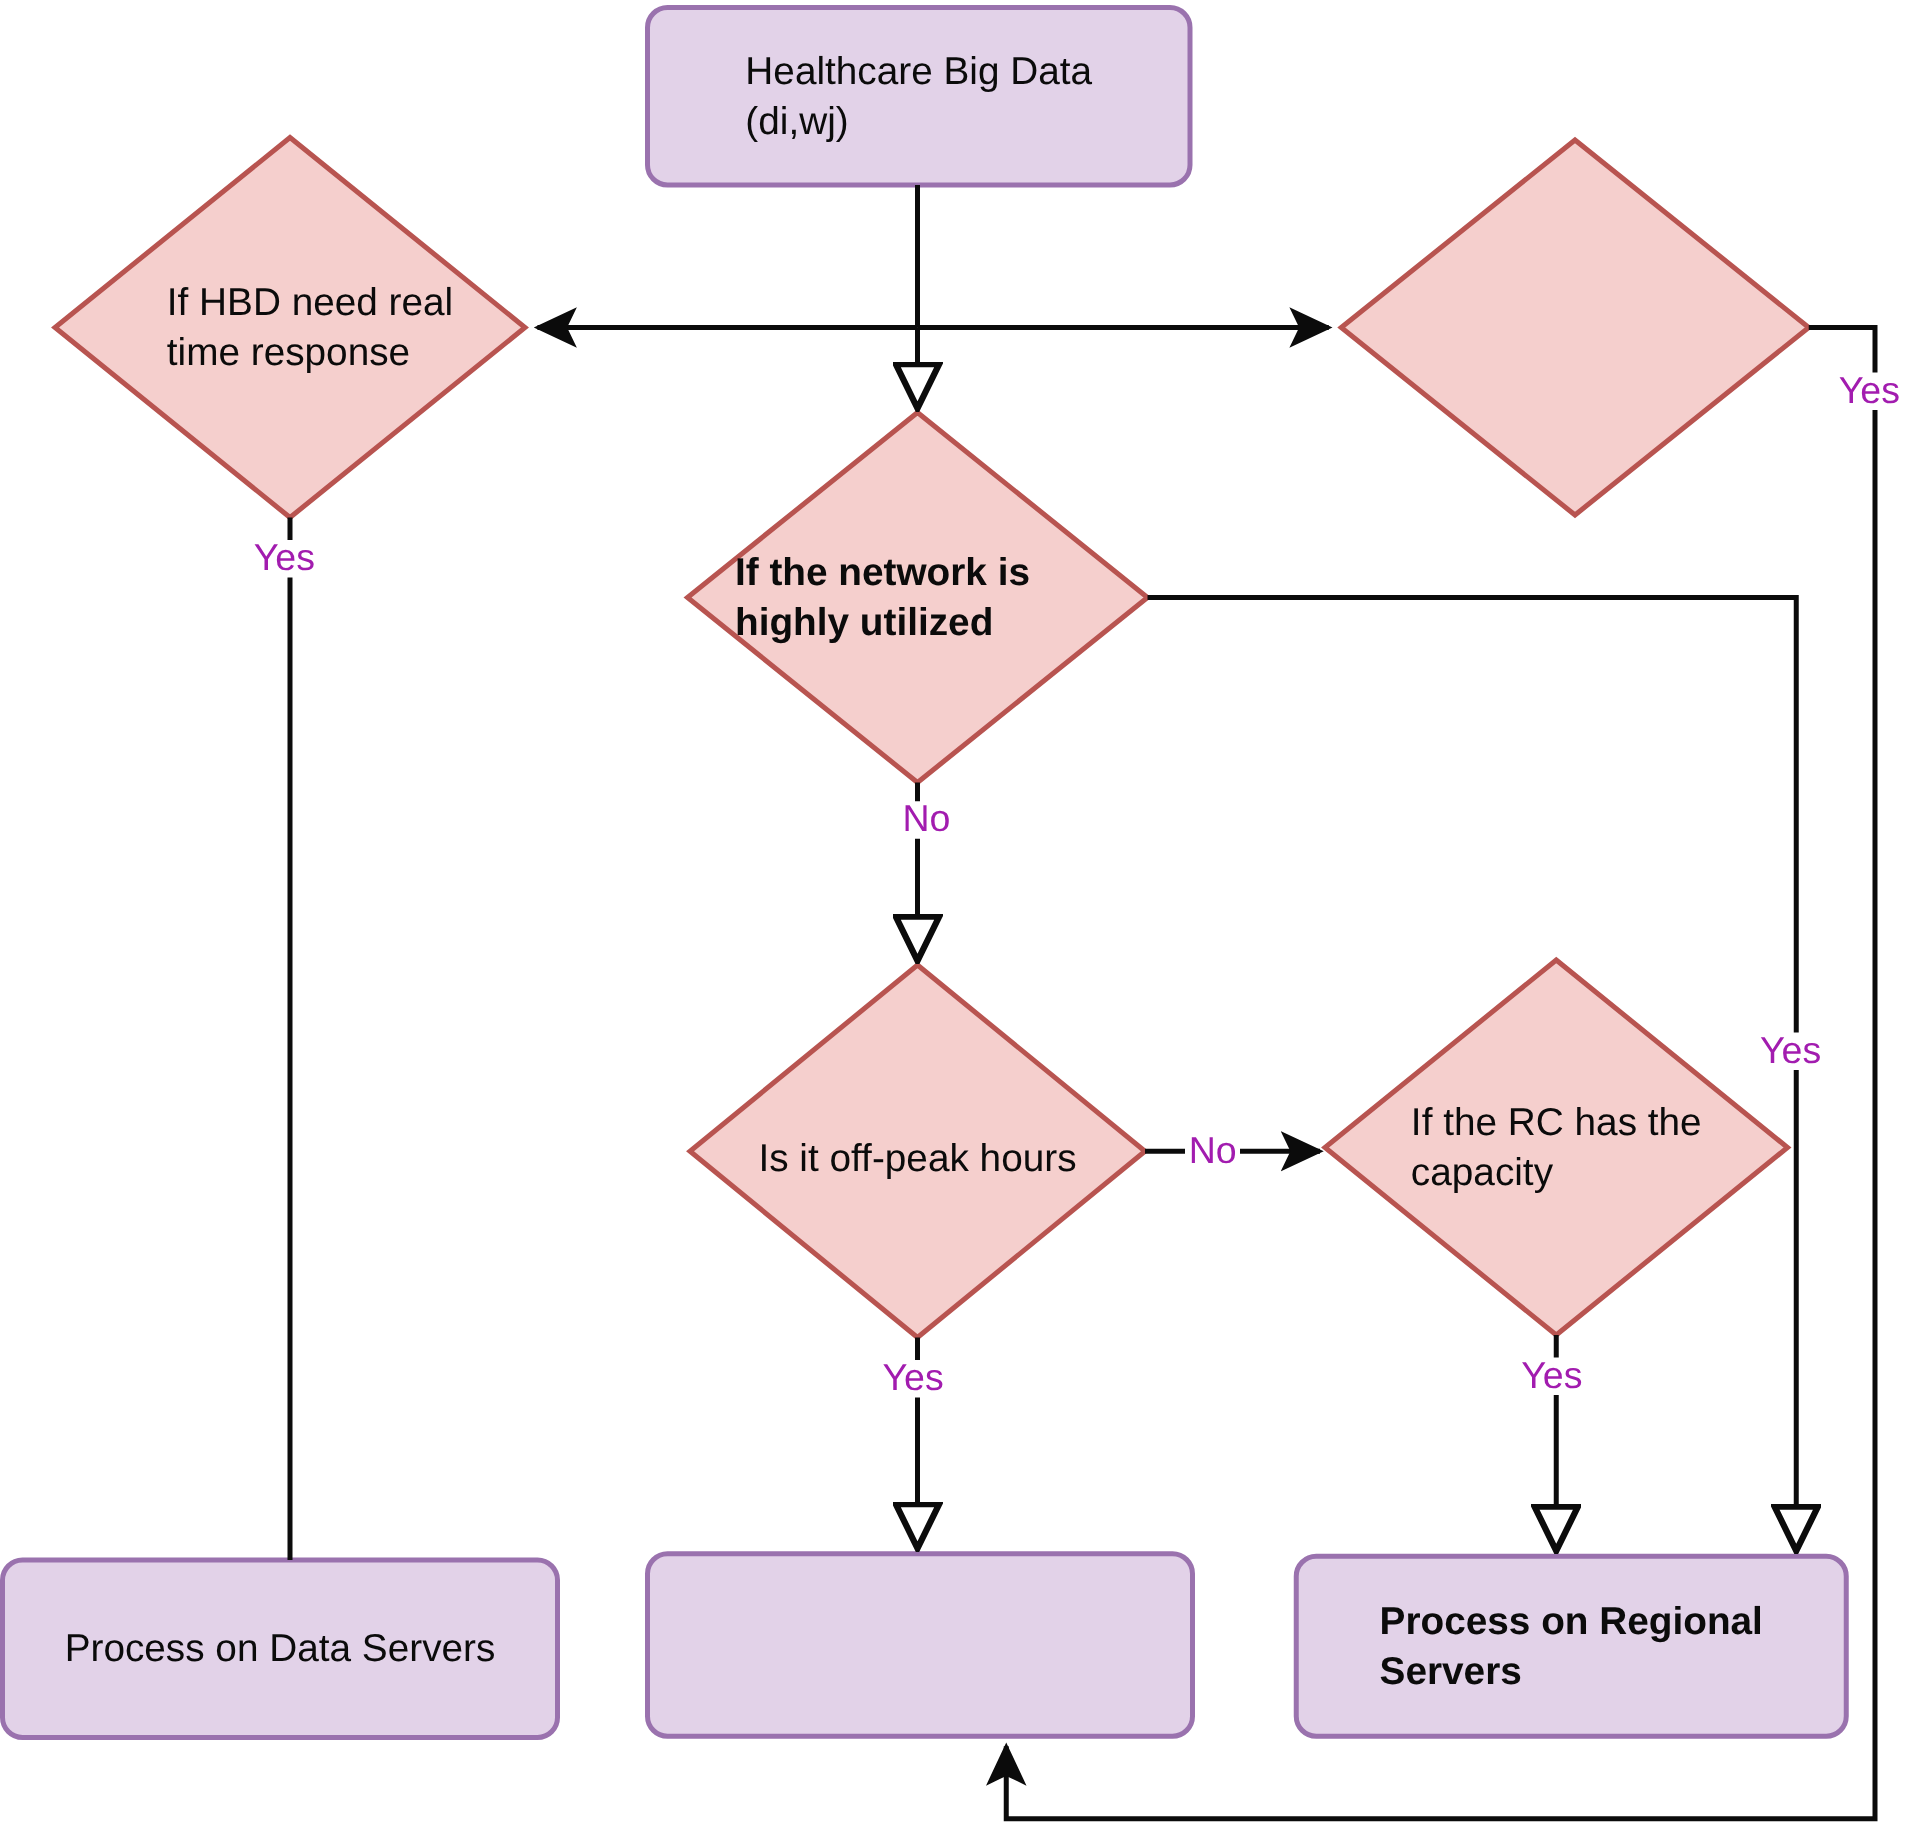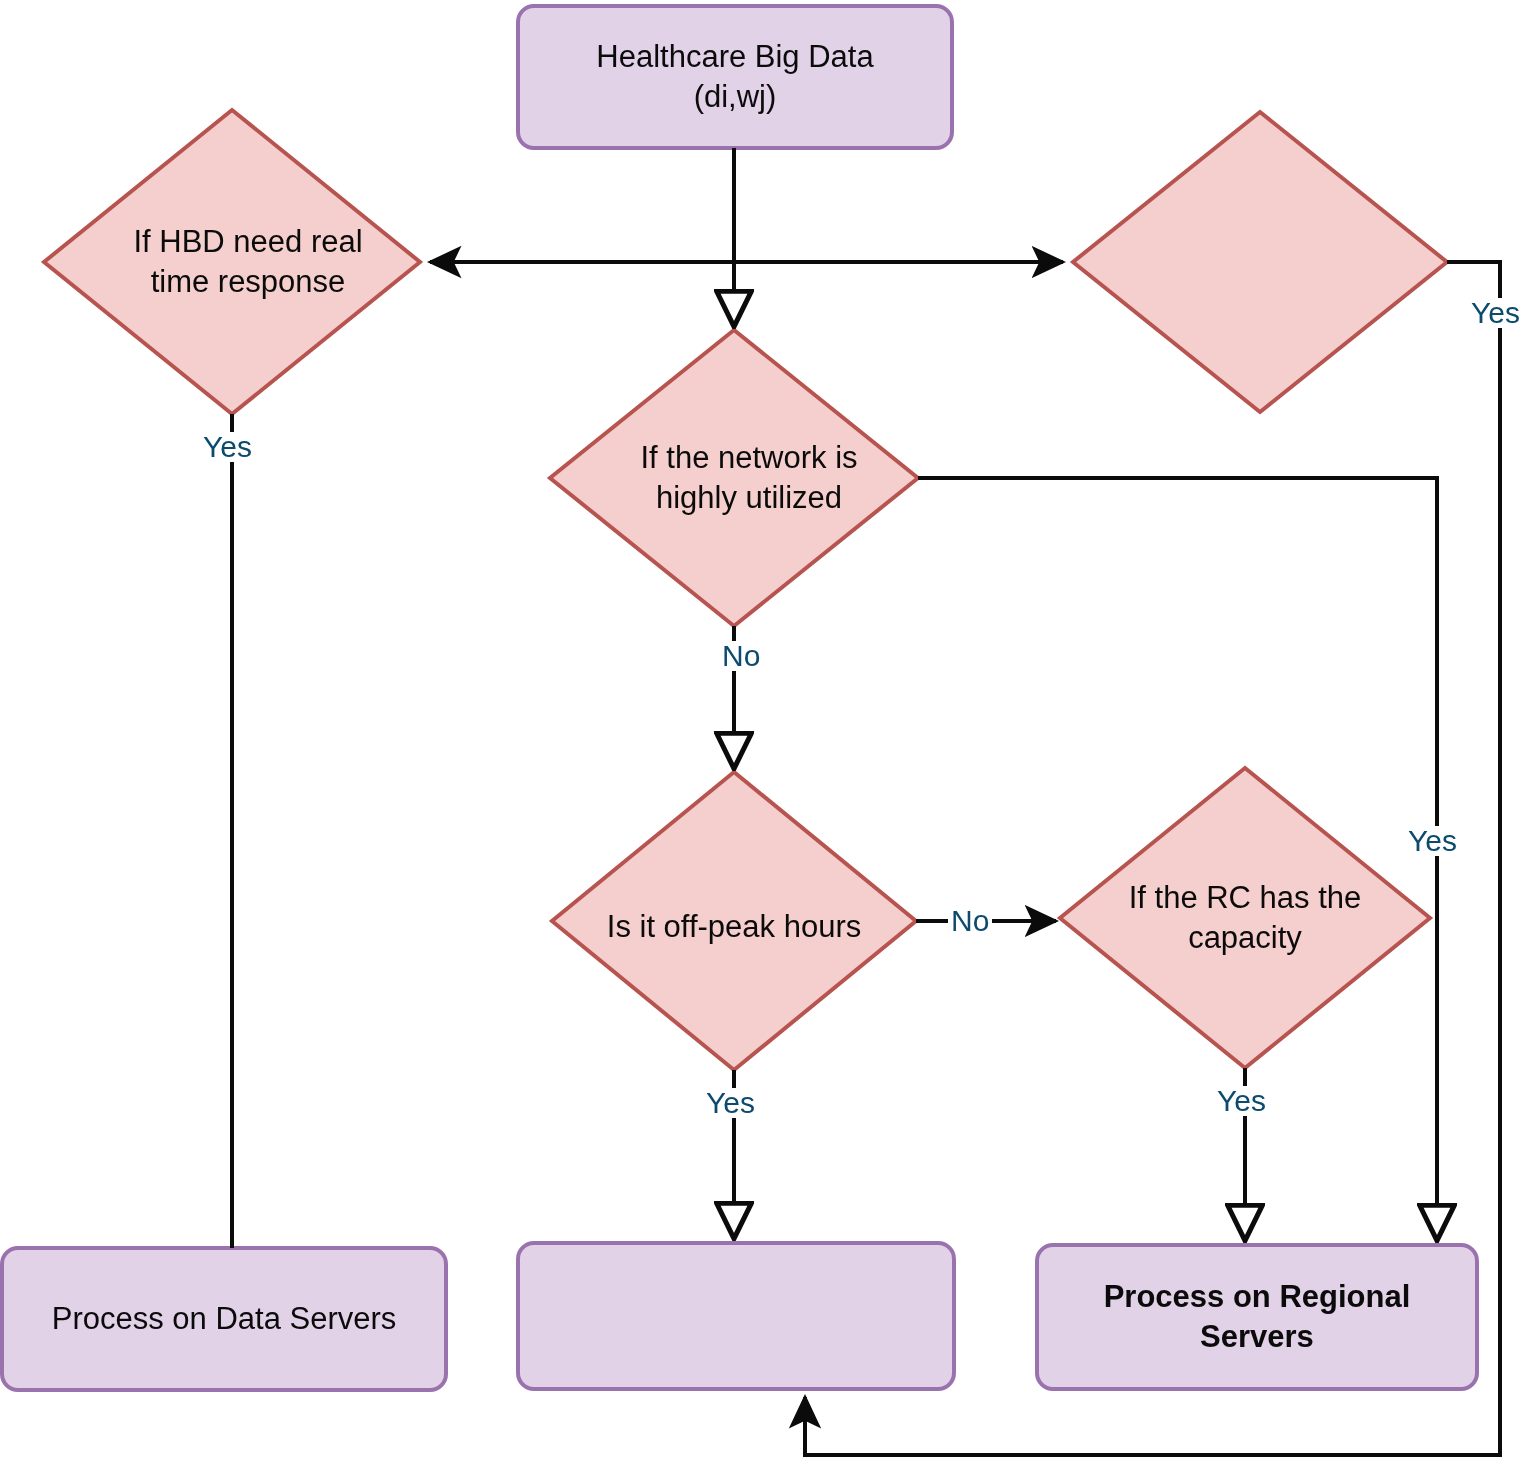--- a/index.html
+++ b/index.html
@@ -23,31 +23,31 @@
     left: 0;
     top: 0;
     width: 1534px;
     height: 1468px;
   }
   .node-label {
     position: absolute;
     display: flex;
     align-items: center;
     justify-content: center;
-    text-align: center;
+    text-align: left;
     color: #0b0b0b;
     font-size: 31px;
     line-height: 1.28;
     white-space: pre-line;
     pointer-events: none;
     font-family: "Liberation Sans", sans-serif;
   }
   .edge-label {
     position: absolute;
-    color: #0c4a6e;
+    color: #a21caf;
     font-size: 30px;
     line-height: 1;
     background: #ffffff;
     padding: 0 3px;
     text-align: center;
     font-family: "Liberation Sans", sans-serif;
     white-space: nowrap;
   }
 </style>
 </head>
@@ -106,21 +106,21 @@
     <path d="M 1245 1068 L 1245 1240" fill="none" stroke="#0b0b0b" stroke-width="4" marker-end="url(#arrow-hollow)"></path>
   </svg>
 
   <div class="node-label" style="left:518px; top:6px; width:434px; height:142px;">Healthcare Big Data
 (di,wj)</div>
 
   <div class="node-label" style="left:78px; top:192px; width:340px; height:140px;">If HBD need real
 time response</div>
 
 
-  <div class="node-label" style="left:583px; top:408px; width:332px; height:140px;">If the network is
+  <div class="node-label" style="left:540px; top:408px; width:332px; height:140px;font-weight:bold;">If the network is
 highly utilized</div>
 
   <div class="node-label" style="left:570px; top:892px; width:328px; height:70px;">Is it off-peak hours</div>
 
   <div class="node-label" style="left:1080px; top:848px; width:330px; height:140px;">If the RC has the
 capacity</div>
 
   <div class="node-label" style="left:2px; top:1248px; width:444px; height:142px;">Process on Data Servers</div>
 
 

